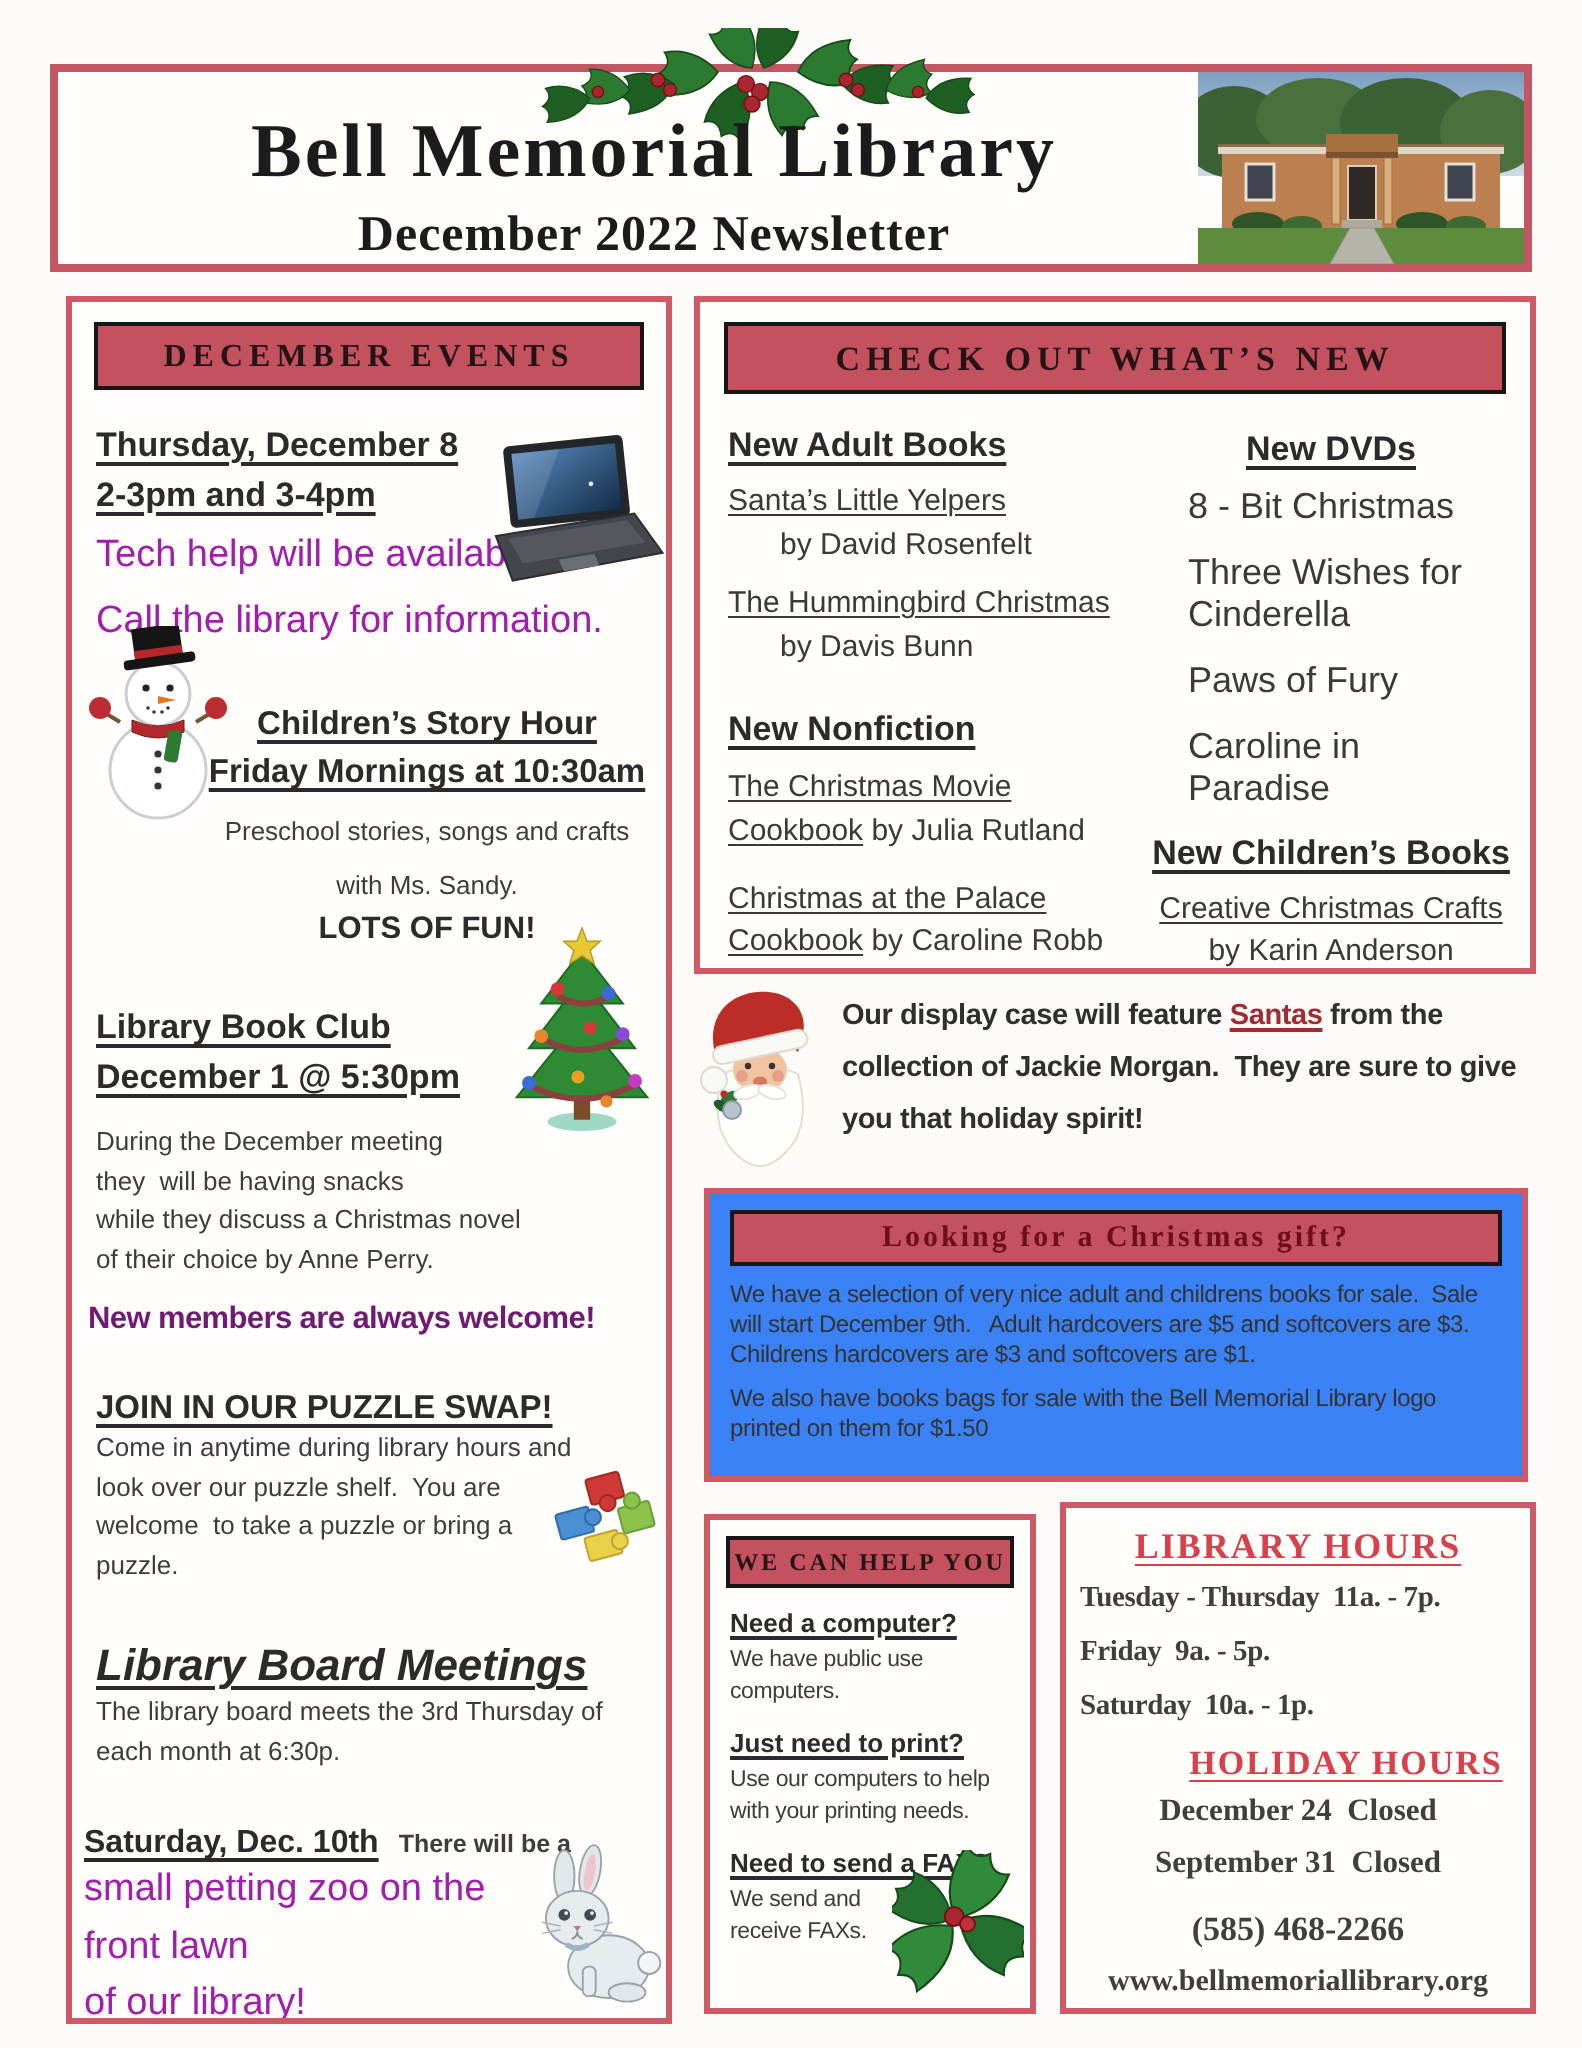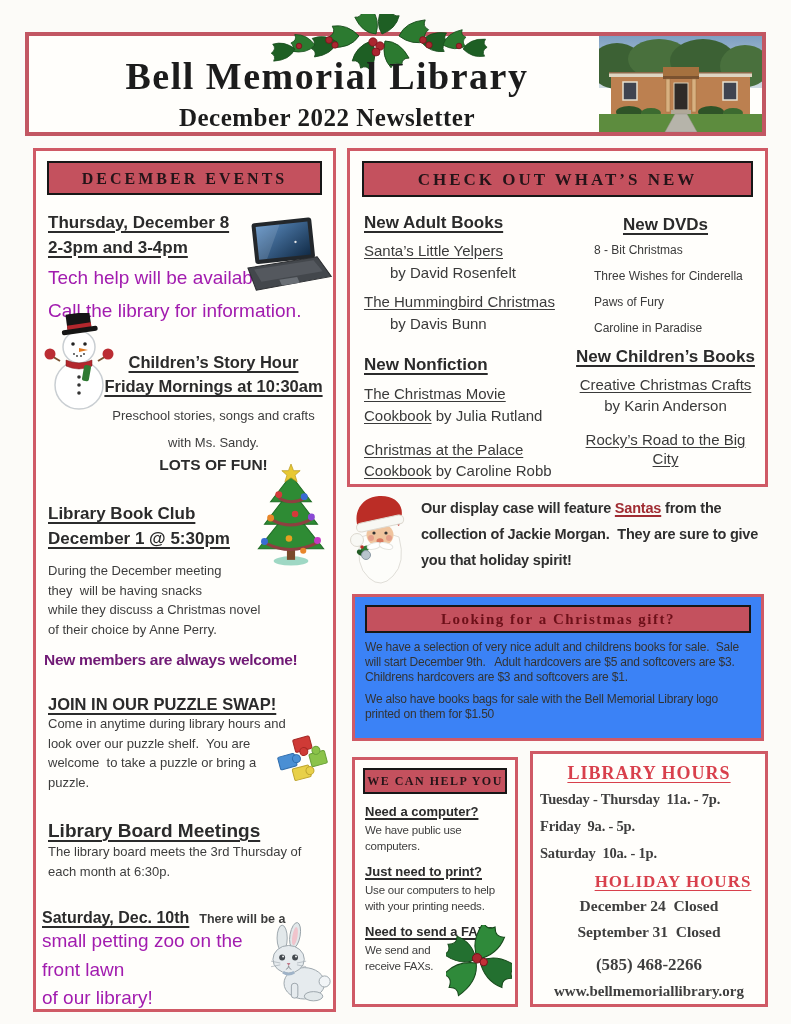--- a/index.html
+++ b/index.html
@@ -40,41 +40,41 @@
   .img-snowman { position:absolute; left:8px; top:162px; width:70px; height:100px; }
   .sec-club { margin:28px 12px 0; }
   .club-body { margin-top:10px; }
   .club-emph { font-size:15.5px; font-weight:bold; letter-spacing:-0.3px; color:#701a75; margin:12px 0 0 -4px; }
   .img-tree { position:absolute; left:212px; top:312px; width:86px; height:104px; }
   .sec-puzzle { margin:26px 12px 0; }
   .puzzle-h { font-size:16.5px; }
   .puzzle-b2 { width:228px; }
   .img-puzzle { position:absolute; left:236px; top:580px; width:62px; height:58px; }
   .sec-board { margin:28px 12px 0; }
-  .board-h { font-size:19px; }
+  .board-h { font-size:22px;font-style:italic; }
   .sec-zoo { margin:28px 6px 0; }
   .zoo-h { font-size:16px; }
   .zoo-intro { font-size:12.5px; color:#3d3d3d; margin-left:10px; font-weight:bold; }
   .zoo-lines { width:215px; }
   .img-bunny { position:absolute; left:224px; top:770px; width:72px; height:84px; }
 
   
   .new-box { position:absolute; left:347px; top:148px; width:421px; height:339px;
              border:3px solid #cf5a66; background:#fffefb; overflow:hidden; }
   .banner-new { margin:10px 12px 0; height:36px; line-height:33px; font-size:17px; letter-spacing:3px; }
   .books-grid { display:grid; grid-template-columns:208px 1fr; padding:6px 6px 0 14px; }
   .bk-head { font-size:17px; font-weight:bold; text-decoration:underline; text-decoration-thickness:2px;
              text-underline-offset:3px; color:#2b2b2b; margin:10px 0 8px; }
   .bk-title { font-size:15px; text-decoration:underline; text-underline-offset:2px; color:#3a3a3a; line-height:1.3; }
   .bk-author { font-size:15px; color:#3a3a3a; margin:2px 0 10px 26px; line-height:1.3; }
   .bk-inline { font-size:15px; color:#3a3a3a; line-height:1.45; width:202px; margin-bottom:12px; }
   .bk-inline .u { text-decoration:underline; text-underline-offset:2px; }
   .col-right { text-align:center; padding:0 4px; }
   .col-right .bk-head { margin-top:12px; }
-  .dvd-item { font-size:12px; color:#3a3a3a; text-align:left; margin:0 0 12px 18px; }
+  .dvd-item { font-size:18px; color:#3a3a3a; text-align:left; margin:0 0 12px 18px; }
   .kid-title { font-size:15px; text-decoration:underline; text-underline-offset:2px; color:#3a3a3a; line-height:1.3; }
   .kid-author { font-size:15px; color:#3a3a3a; margin:2px 0 8px; }
   .kid-gap { margin-top:16px; }
   .nonfic-gap { margin-top:22px; }
 
   
   .santa-note { position:absolute; left:347px; top:489px; width:421px; height:102px; }
   .img-santa { position:absolute; left:2px; top:2px; width:62px; height:98px; }
   .santa-text { margin:6px 0 0 74px; width:352px; font-size:14.5px; font-weight:bold;
                 letter-spacing:-0.2px; color:#2f2f2f; line-height:1.8; white-space:pre-wrap; }

